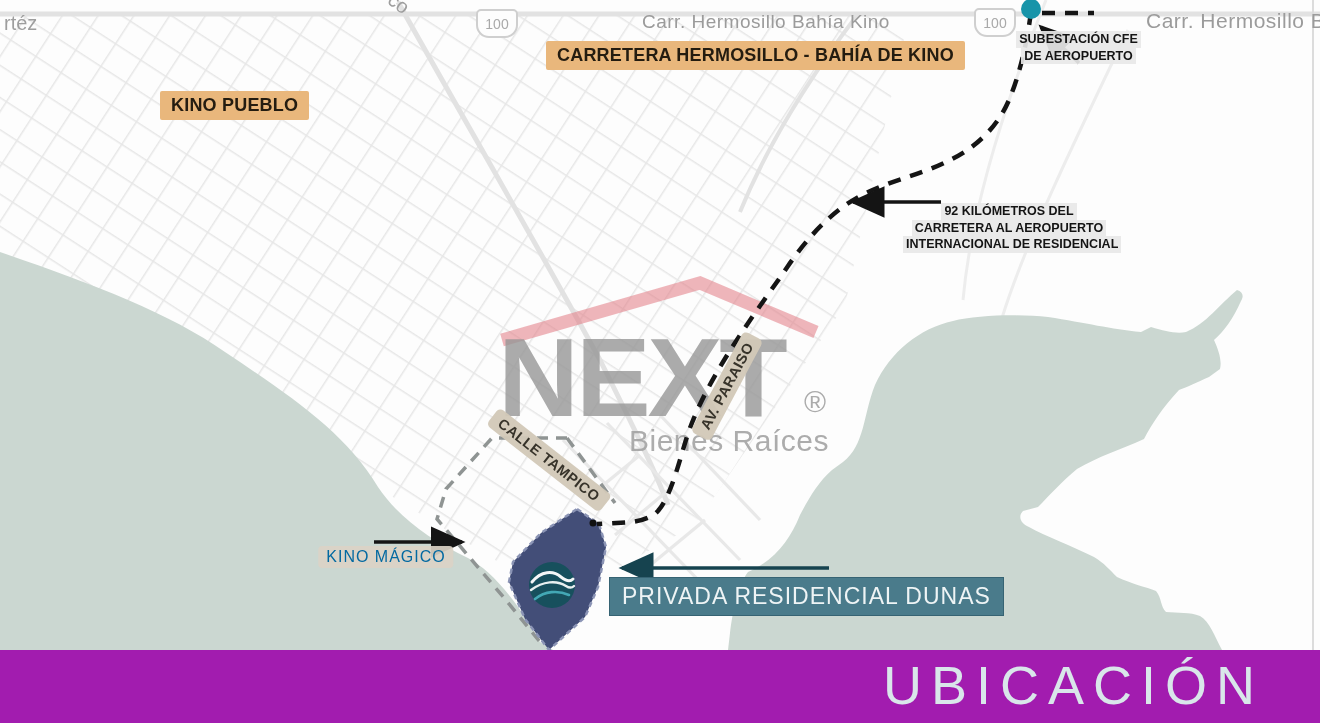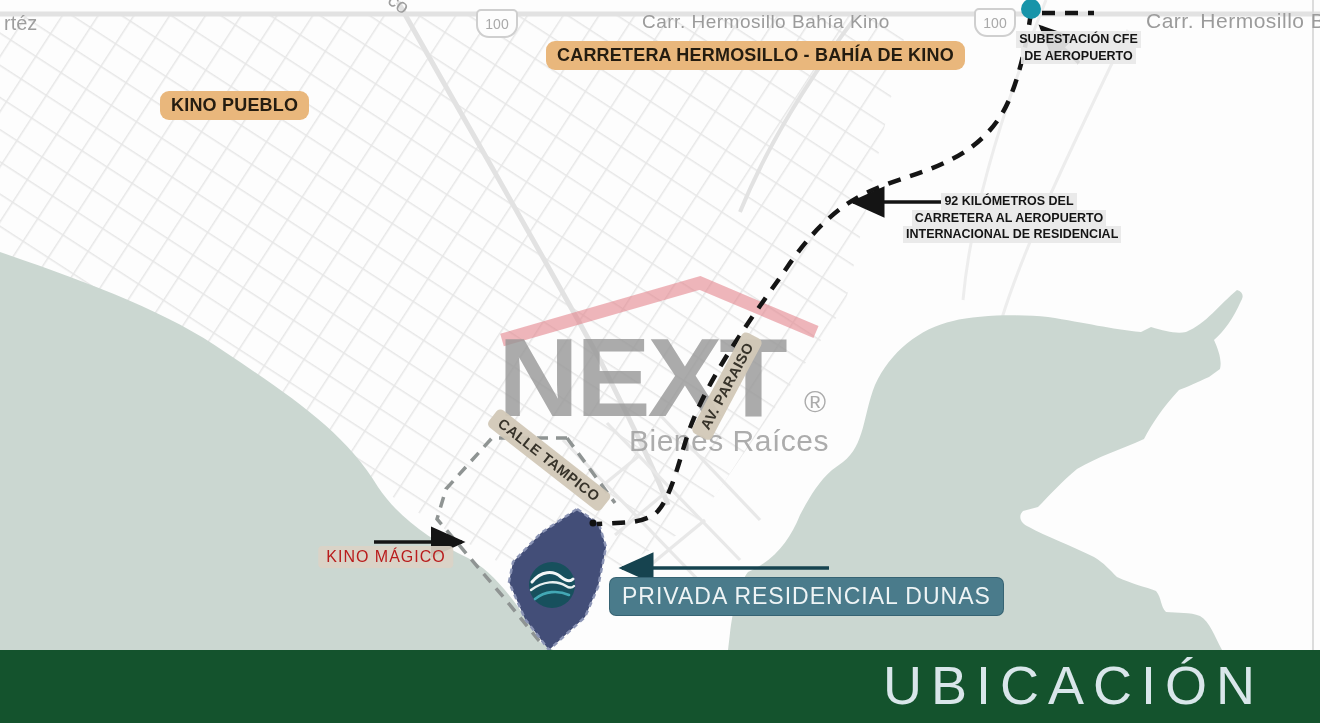--- a/index.html
+++ b/index.html
@@ -12,37 +12,37 @@
 
   .road-text{color:#9b9b9b;font-size:19px;letter-spacing:.5px;}
   .edge-text{color:#9e9e9e;font-size:20px;}
 
   .shield{position:absolute;width:38px;height:25px;border:2.5px solid #cfcfcf;
           border-radius:5px 5px 13px 13px;background:#fdfdfd;color:#a9a9a9;
           font-size:14px;font-weight:normal;display:flex;align-items:center;
           justify-content:center;}
 
   .orange-label{background:#e9b77c;color:#241c10;font-weight:bold;
-          border-radius:9px;padding:4px 11px;font-size:18px;letter-spacing:.2px;}
+          border-radius:2px;padding:4px 11px;font-size:18px;letter-spacing:.2px;}
 
   .note{font-weight:bold;color:#141414;font-size:12.5px;line-height:16.5px;
         text-align:center;}
   .note span{background:rgba(232,232,232,.92);padding:0 3px;display:inline-block;}
 
   .tan-label{background:rgba(210,200,183,.95);color:#37332a;font-weight:bold;
         font-size:14.5px;border-radius:5px;padding:3px 9px;letter-spacing:.5px;}
-  .tan-label-light{background:rgba(219,210,197,.92);color:#b91c1c;font-size:16px;
+  .tan-label-light{background:rgba(219,210,197,.92);color:#0369a1;font-size:16px;
         border-radius:4px;padding:2px 8px;letter-spacing:1px;}
 
   #site-banner{position:absolute;left:609px;top:577px;background:#4a7b8b;
-        border:1.5px solid rgba(30,72,86,.45);border-radius:7px;color:#eef4f5;
+        border:1.5px solid rgba(30,72,86,.45);border-radius:0;color:#eef4f5;
         font-size:23px;letter-spacing:1px;padding:5px 12px;}
 
   #footer-bar{position:absolute;left:0;top:650px;width:1320px;height:73px;
-        background:#14532d;}
+        background:#a21caf;}
   #footer-title{position:absolute;right:56px;top:0;line-height:70px;
         font-size:54px;font-weight:100;letter-spacing:9px;color:#d9e6ea;
         font-family:"Liberation Sans",sans-serif;}
 
   #edge-line{position:absolute;left:1312px;top:0;width:2px;height:650px;
         background:#dcdcdc;}
 </style>
 </head>
 <body>
 
@@ -147,21 +147,21 @@
   <div class="shield" style="left:974px;top:8px;">100</div>
 
   <div class="lbl orange-label" style="left:546px;top:41px;">CARRETERA HERMOSILLO - BAHÍA DE KINO</div>
   <div class="lbl orange-label" style="left:160px;top:91px;">KINO PUEBLO</div>
 
   <div class="lbl note" style="left:1016px;top:31px;width:125px;">
     <span>SUBESTACIÓN CFE</span><br>
     <span>DE AEROPUERTO</span>
   </div>
 
-  <div class="lbl note" style="left:903px;top:193px;width:212px;text-decoration:underline;">
+  <div class="lbl note" style="left:903px;top:203px;width:212px;text-decoration:underline;">
     <span>92 KILÓMETROS DEL</span><br>
     <span>CARRETERA AL AEROPUERTO</span><br>
     <span>INTERNACIONAL DE RESIDENCIAL</span>
   </div>
 
   <div class="lbl tan-label" style="left:549px;top:460px;transform:translate(-50%,-50%) rotate(38deg);">CALLE TAMPICO</div>
   <div class="lbl tan-label" style="left:727px;top:386px;transform:translate(-50%,-50%) rotate(-62deg);">AV. PARAISO</div>
   <div class="lbl tan-label-light" style="left:386px;top:557px;transform:translate(-50%,-50%);">KINO MÁGICO</div>
 
   <div id="site-banner">PRIVADA RESIDENCIAL DUNAS</div>

